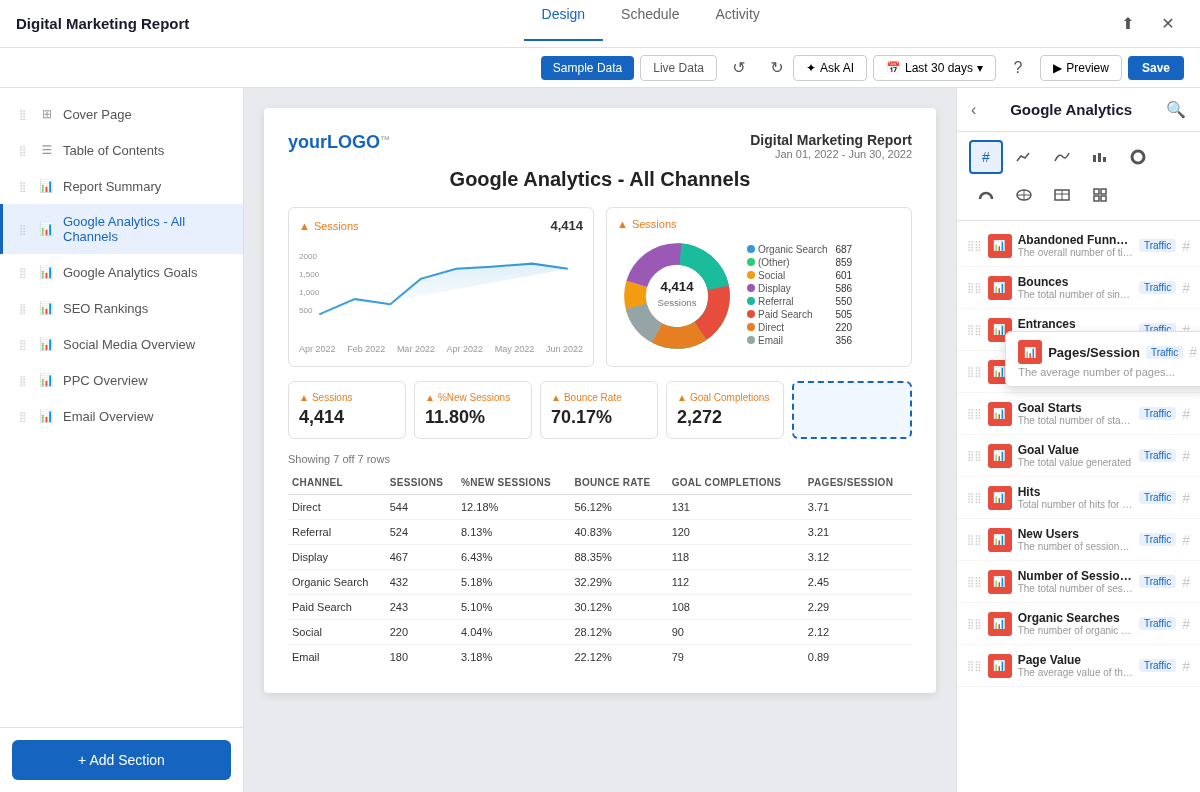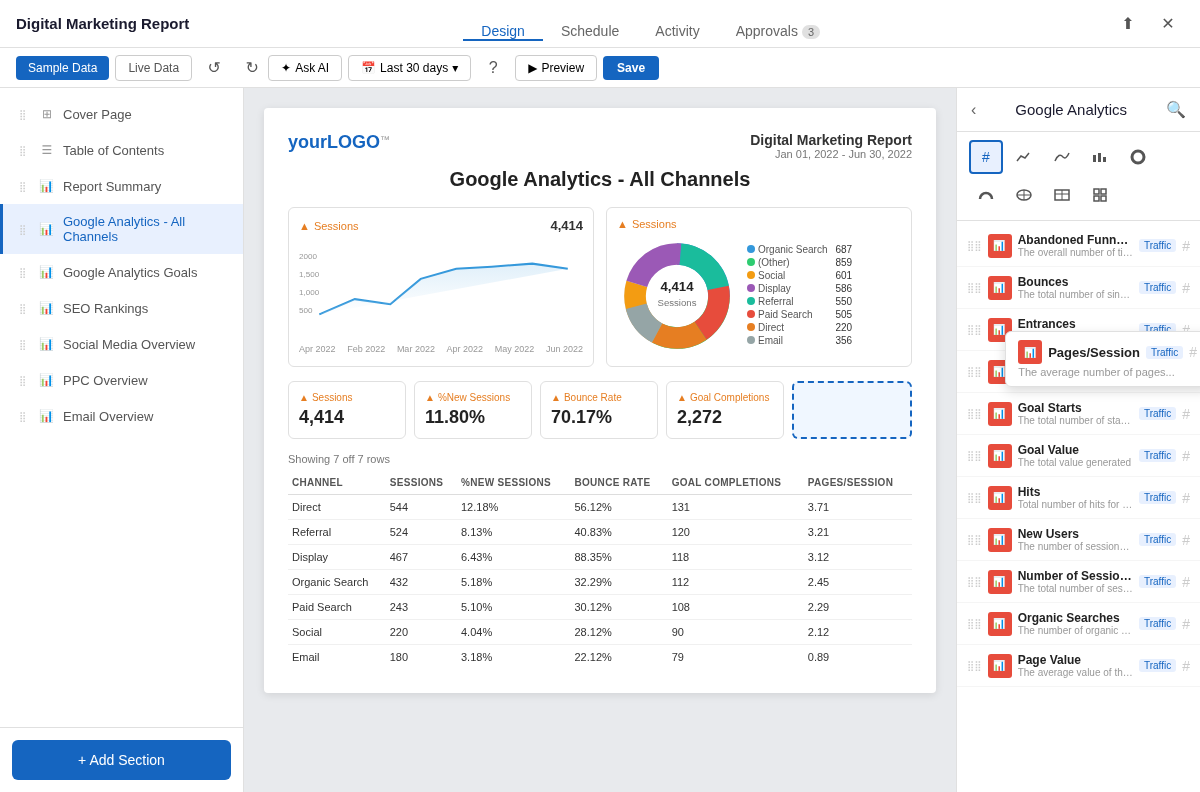--- a/index.html
+++ b/index.html
@@ -3,28 +3,28 @@
   <meta charset="utf-8">
   <style>
     * { box-sizing: border-box; margin: 0; padding: 0; }
     body { font-family: -apple-system, BlinkMacSystemFont, 'Segoe UI', sans-serif; font-size: 13px; background: #f0f2f5; color: #333; height: 792px; overflow: hidden; }
 
     
     .topbar { display: flex; align-items: center; justify-content: space-between; height: 48px; background: #fff; border-bottom: 1px solid #e0e0e0; padding: 0 16px; }
     .topbar-left { display: flex; align-items: center; gap: 8px; }
     .topbar-title { font-weight: 700; font-size: 15px; color: #1a1a2e; }
     .topbar-center { display: flex; align-items: center; gap: 0; }
-    .tab { padding: 0 18px; height: 35px; display: flex; align-items: flex-end; font-size: 14px; color: #666; cursor: pointer; border-bottom: 2px solid transparent; }
+    .tab { padding: 0 18px; height: 35px; display: flex; align-items: flex-start; font-size: 14px; color: #666; cursor: pointer; border-bottom: 2px solid transparent; }
     .tab.active { color: #1565c0; border-bottom: 2px solid #1565c0; font-weight: 500; }
     .tab-badge { background: #e0e0e0; border-radius: 10px; padding: 1px 6px; font-size: 11px; margin-left: 4px; }
     .topbar-right { display: flex; align-items: center; gap: 8px; }
     .icon-btn { width: 32px; height: 32px; border: none; background: none; cursor: pointer; border-radius: 4px; display: flex; align-items: center; justify-content: center; color: #555; font-size: 16px; }
 
     
-    .toolbar { display: flex; align-items: center; justify-content: flex-start; height: 40px; background: #fff; border-bottom: 1px solid #e0e0e0; padding: 0 16px; }
+    .toolbar { display: flex; align-items: center; justify-content: flex-end; height: 40px; background: #fff; border-bottom: 1px solid #e0e0e0; padding: 0 16px; }
     .toolbar-left { display: flex; align-items: center; gap: 6px; }
     .btn-sample { background: #1565c0; color: #fff; border: none; border-radius: 4px; padding: 5px 12px; font-size: 12px; cursor: pointer; font-weight: 500; }
     .btn-live { background: #fff; color: #555; border: 1px solid #ccc; border-radius: 4px; padding: 5px 12px; font-size: 12px; cursor: pointer; }
     .toolbar-right { display: flex; align-items: center; gap: 6px; }
     .btn-ask-ai { background: #fff; border: 1px solid #ccc; border-radius: 4px; padding: 5px 12px; font-size: 12px; cursor: pointer; display: flex; align-items: center; gap: 4px; }
     .btn-date { background: #fff; border: 1px solid #ccc; border-radius: 4px; padding: 5px 12px; font-size: 12px; cursor: pointer; display: flex; align-items: center; gap: 4px; }
     .btn-preview { background: #fff; border: 1px solid #ccc; border-radius: 4px; padding: 5px 12px; font-size: 12px; cursor: pointer; display: flex; align-items: center; gap: 4px; }
     .btn-save { background: #1565c0; color: #fff; border: none; border-radius: 4px; padding: 5px 14px; font-size: 12px; cursor: pointer; font-weight: 600; }
 
     
@@ -78,21 +78,21 @@
     
     .table-info { font-size: 11px; color: #777; margin-bottom: 6px; }
     .data-table { width: 100%; border-collapse: collapse; font-size: 11px; }
     .data-table th { text-align: left; padding: 6px 4px; border-bottom: 1px solid #ddd; color: #555; font-weight: 600; font-size: 10px; text-transform: uppercase; letter-spacing: 0.3px; }
     .data-table td { padding: 6px 4px; border-bottom: 1px solid #f0f0f0; color: #333; }
     .data-table tr:last-child td { border-bottom: none; }
 
     
     .right-panel { width: 244px; background: #fff; border-left: 1px solid #e0e0e0; display: flex; flex-direction: column; overflow: hidden; }
     .panel-header { display: flex; align-items: center; justify-content: space-between; padding: 12px 14px; border-bottom: 1px solid #e0e0e0; }
-    .panel-title { font-size: 15px; font-weight: 400; color: #1a1a2e; }
+    .panel-title { font-size: 15px; font-weight: 700; color: #1a1a2e; }
     .panel-back { background: none; border: none; cursor: pointer; color: #666; font-size: 16px; }
     .panel-search { background: none; border: none; cursor: pointer; color: #666; font-size: 16px; }
 
     
     .icon-grid { display: flex; gap: 4px; padding: 8px 12px; border-bottom: 1px solid #e0e0e0; flex-wrap: wrap; }
     .icon-grid-btn { width: 34px; height: 34px; display: flex; align-items: center; justify-content: center; border: 2px solid transparent; border-radius: 4px; cursor: pointer; color: #555; font-size: 14px; }
     .icon-grid-btn.active { border-color: #1565c0; color: #1565c0; background: #e8f0fe; }
 
     
     .metric-list { flex: 1; overflow-y: auto; padding: 4px 0; }
@@ -127,24 +127,20 @@
   <div class="topbar-center">
     <div class="tab active">
         <span>Design</span>
       </div>
     <div class="tab">
         <span>Schedule</span>
       </div>
     <div class="tab">
         <span>Activity</span>
       </div>
-    <div class="tab">
-      <span>Approvals</span>
-      <span class="tab-badge">3</span>
-    </div>
   </div>
   <div class="topbar-right">
     <button class="icon-btn">⬆</button>
     <button class="icon-btn">✕</button>
   </div>
 </div>
 
 <div class="toolbar">
   <div class="toolbar-left">
     <button class="btn-sample">Sample Data</button>

